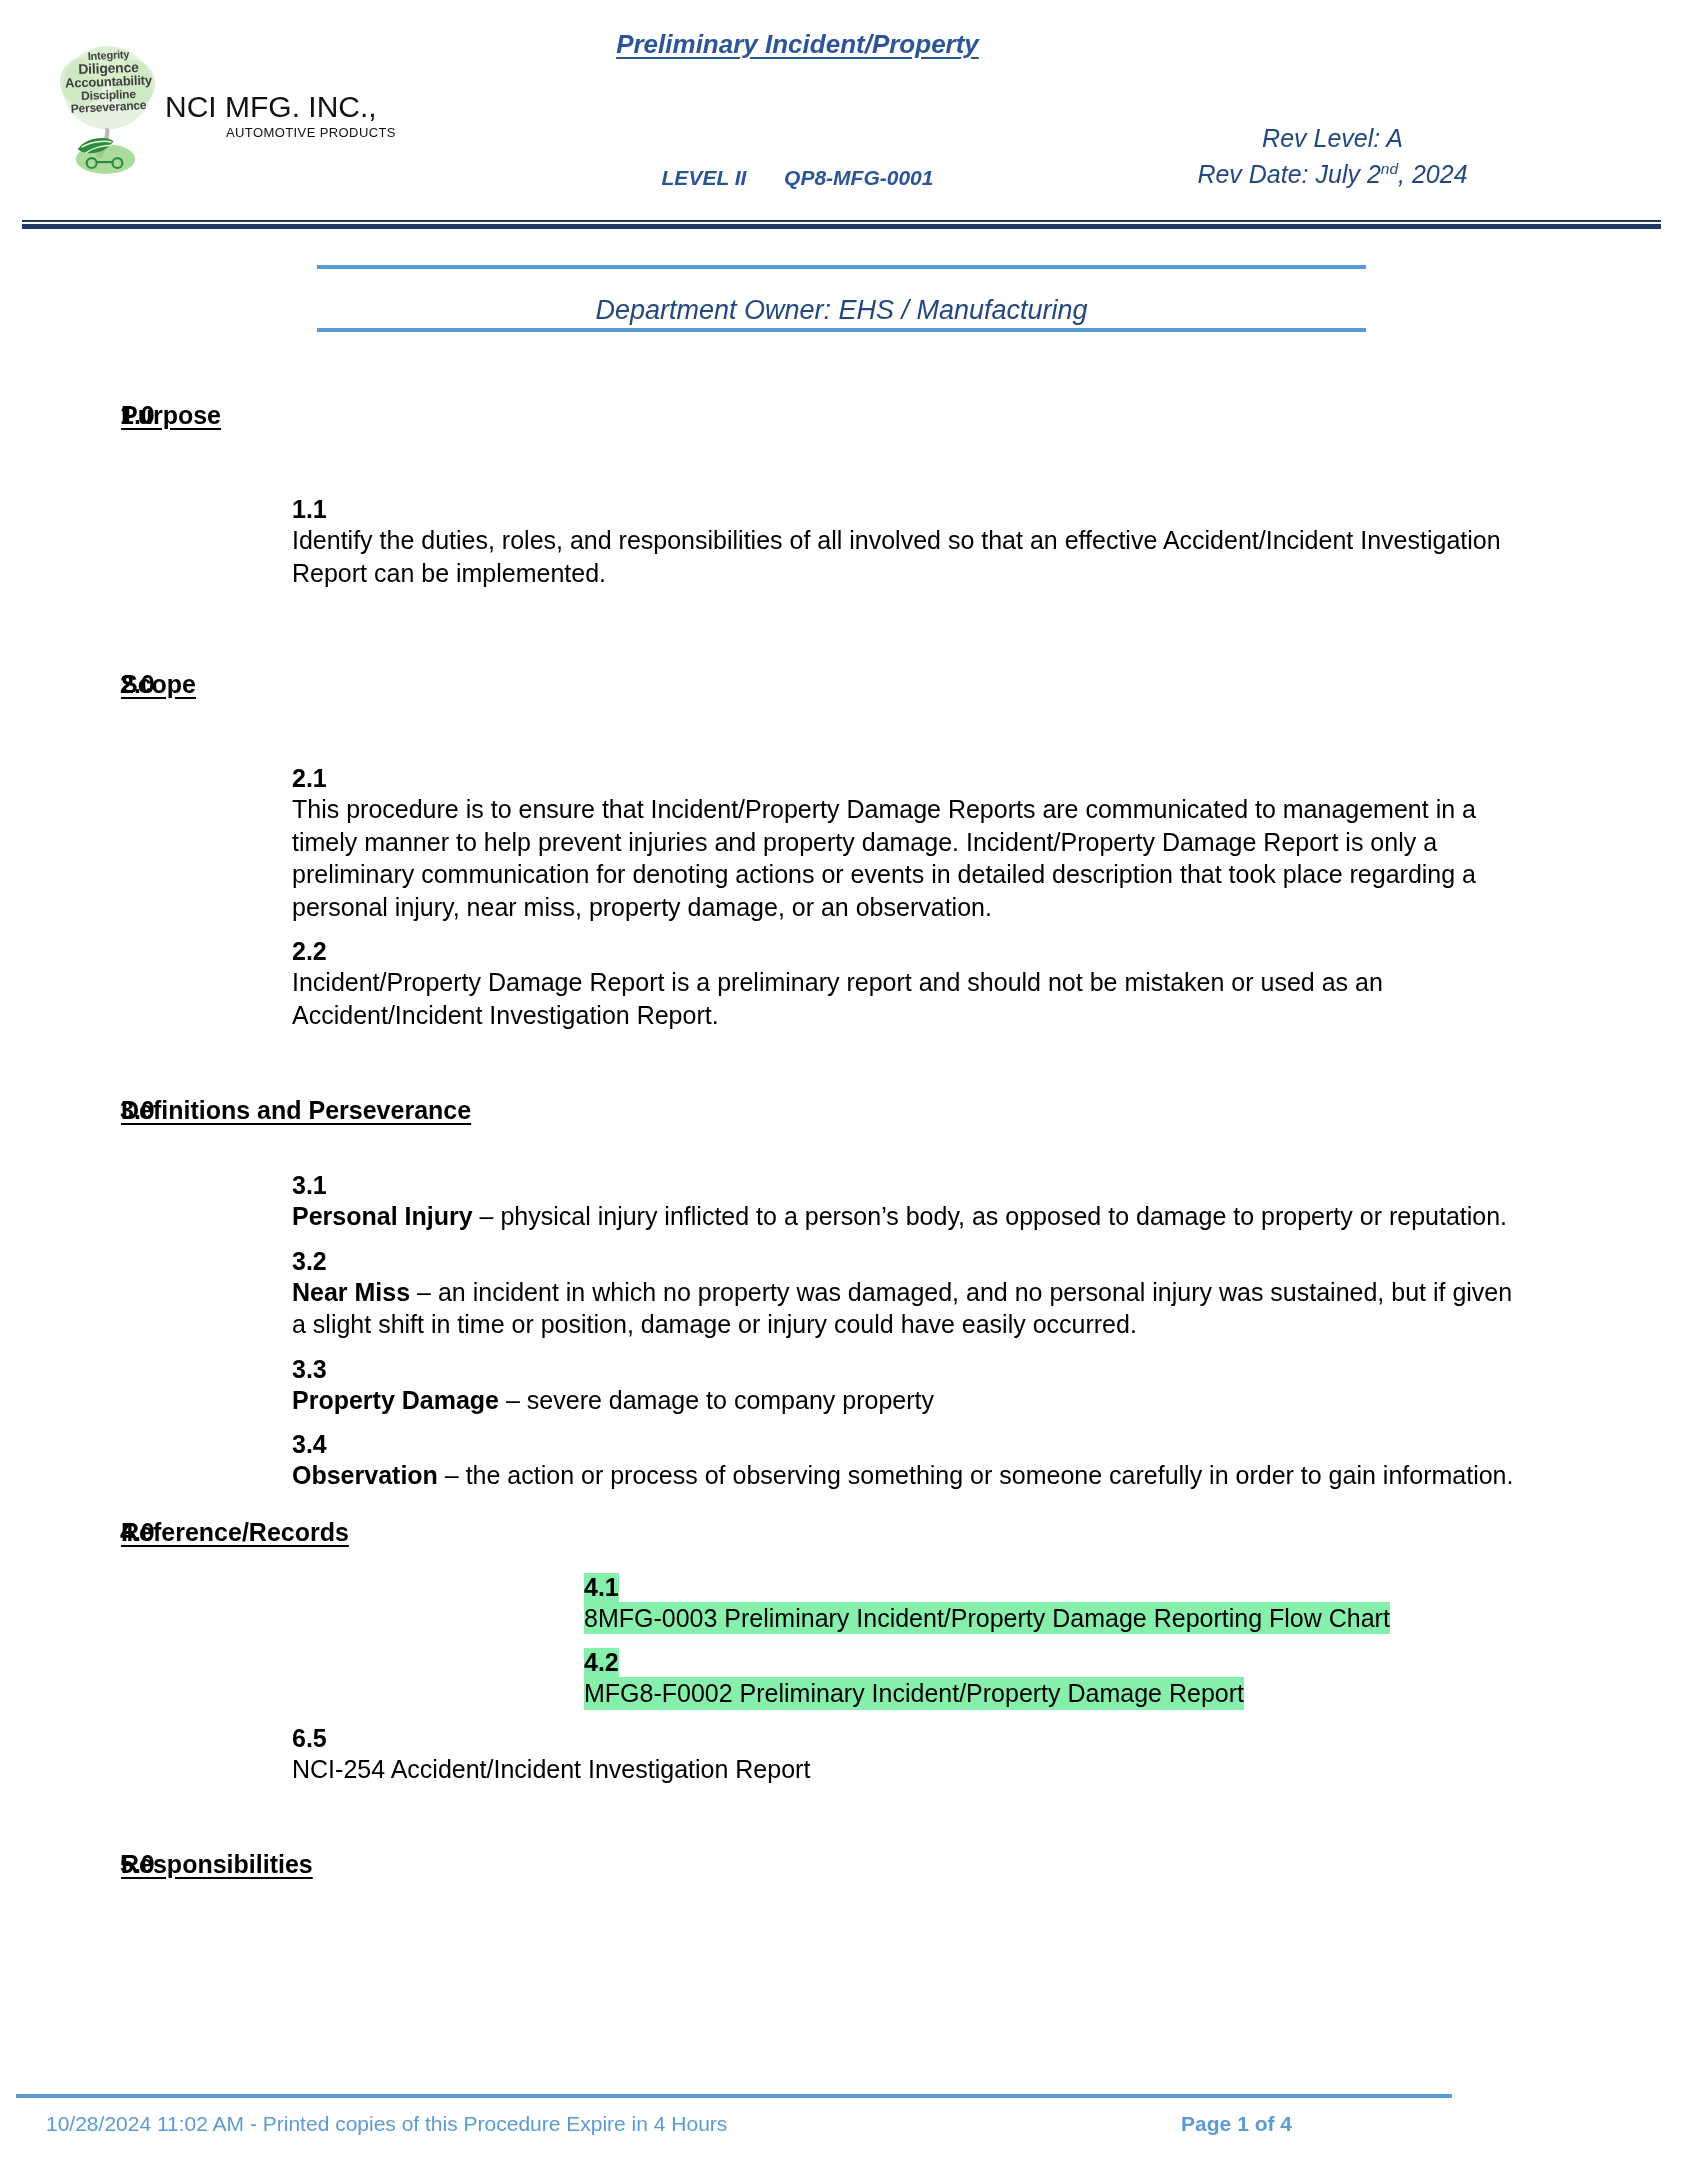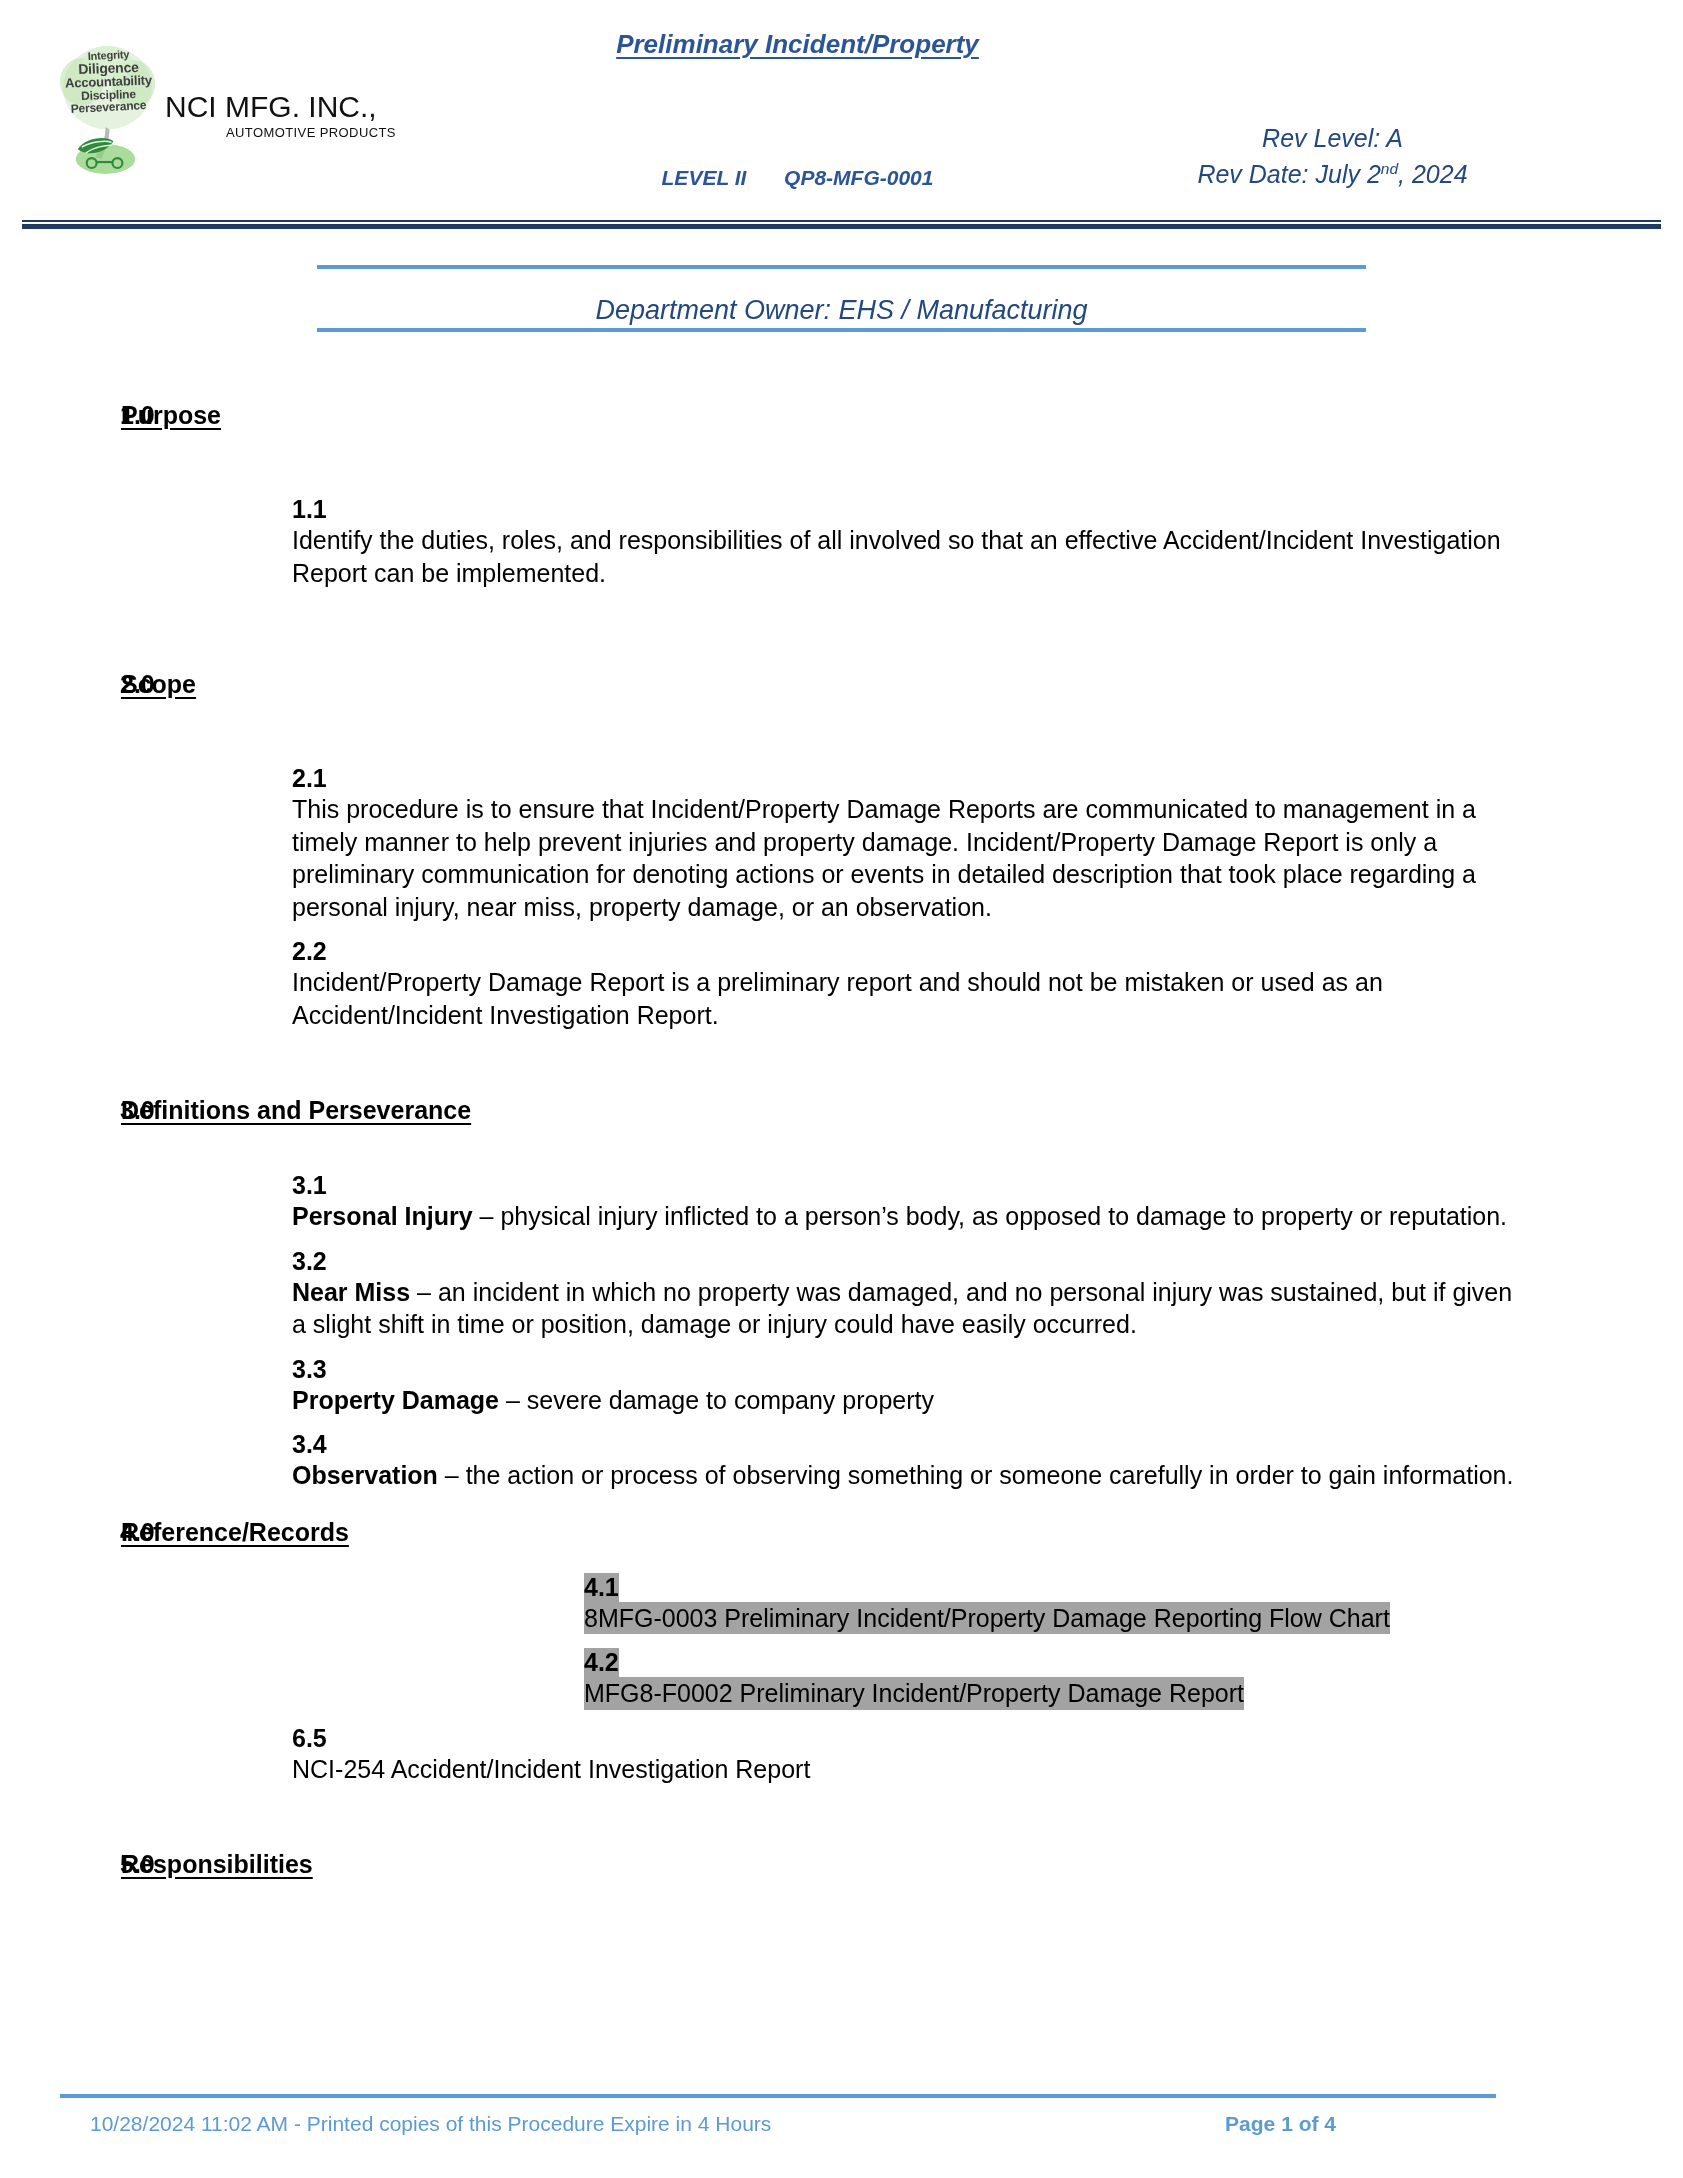--- a/index.html
+++ b/index.html
@@ -218,41 +218,40 @@
     white-space: nowrap;
   }
   .cl-text {
     font-size: 25px;
     line-height: 1.30;
     flex: 1 1 auto;
   }
   .cl-text b { font-weight: bold; }
   .clause.highlight .cl-num,
   .clause.highlight .cl-text {
-    background: #a3a3a3;
+    background: #86efac;
   }
   .clause.highlight {
     display: inline-flex;
     margin-right: 0;
   }
   .clause-wrap { margin-left: 292px; }
 
   .sp-xs { height: 14px; }
   .sp-s  { height: 26px; }
   .sp-m  { height: 46px; }
   .sp-l  { height: 65px; }
   .sp-xl { height: 81px; }
 
   
   .footer {
     position: absolute;
     left: 0;
     bottom: 42px;
     width: 1468px;
-    margin-left: 44px;
   }
   .footer-rule {
     margin: 0 auto;
     width: 1436px;
     height: 4px;
     background: #5b9bd5;
   }
   .footer-row {
     width: 1436px;
     margin: 0 auto;

